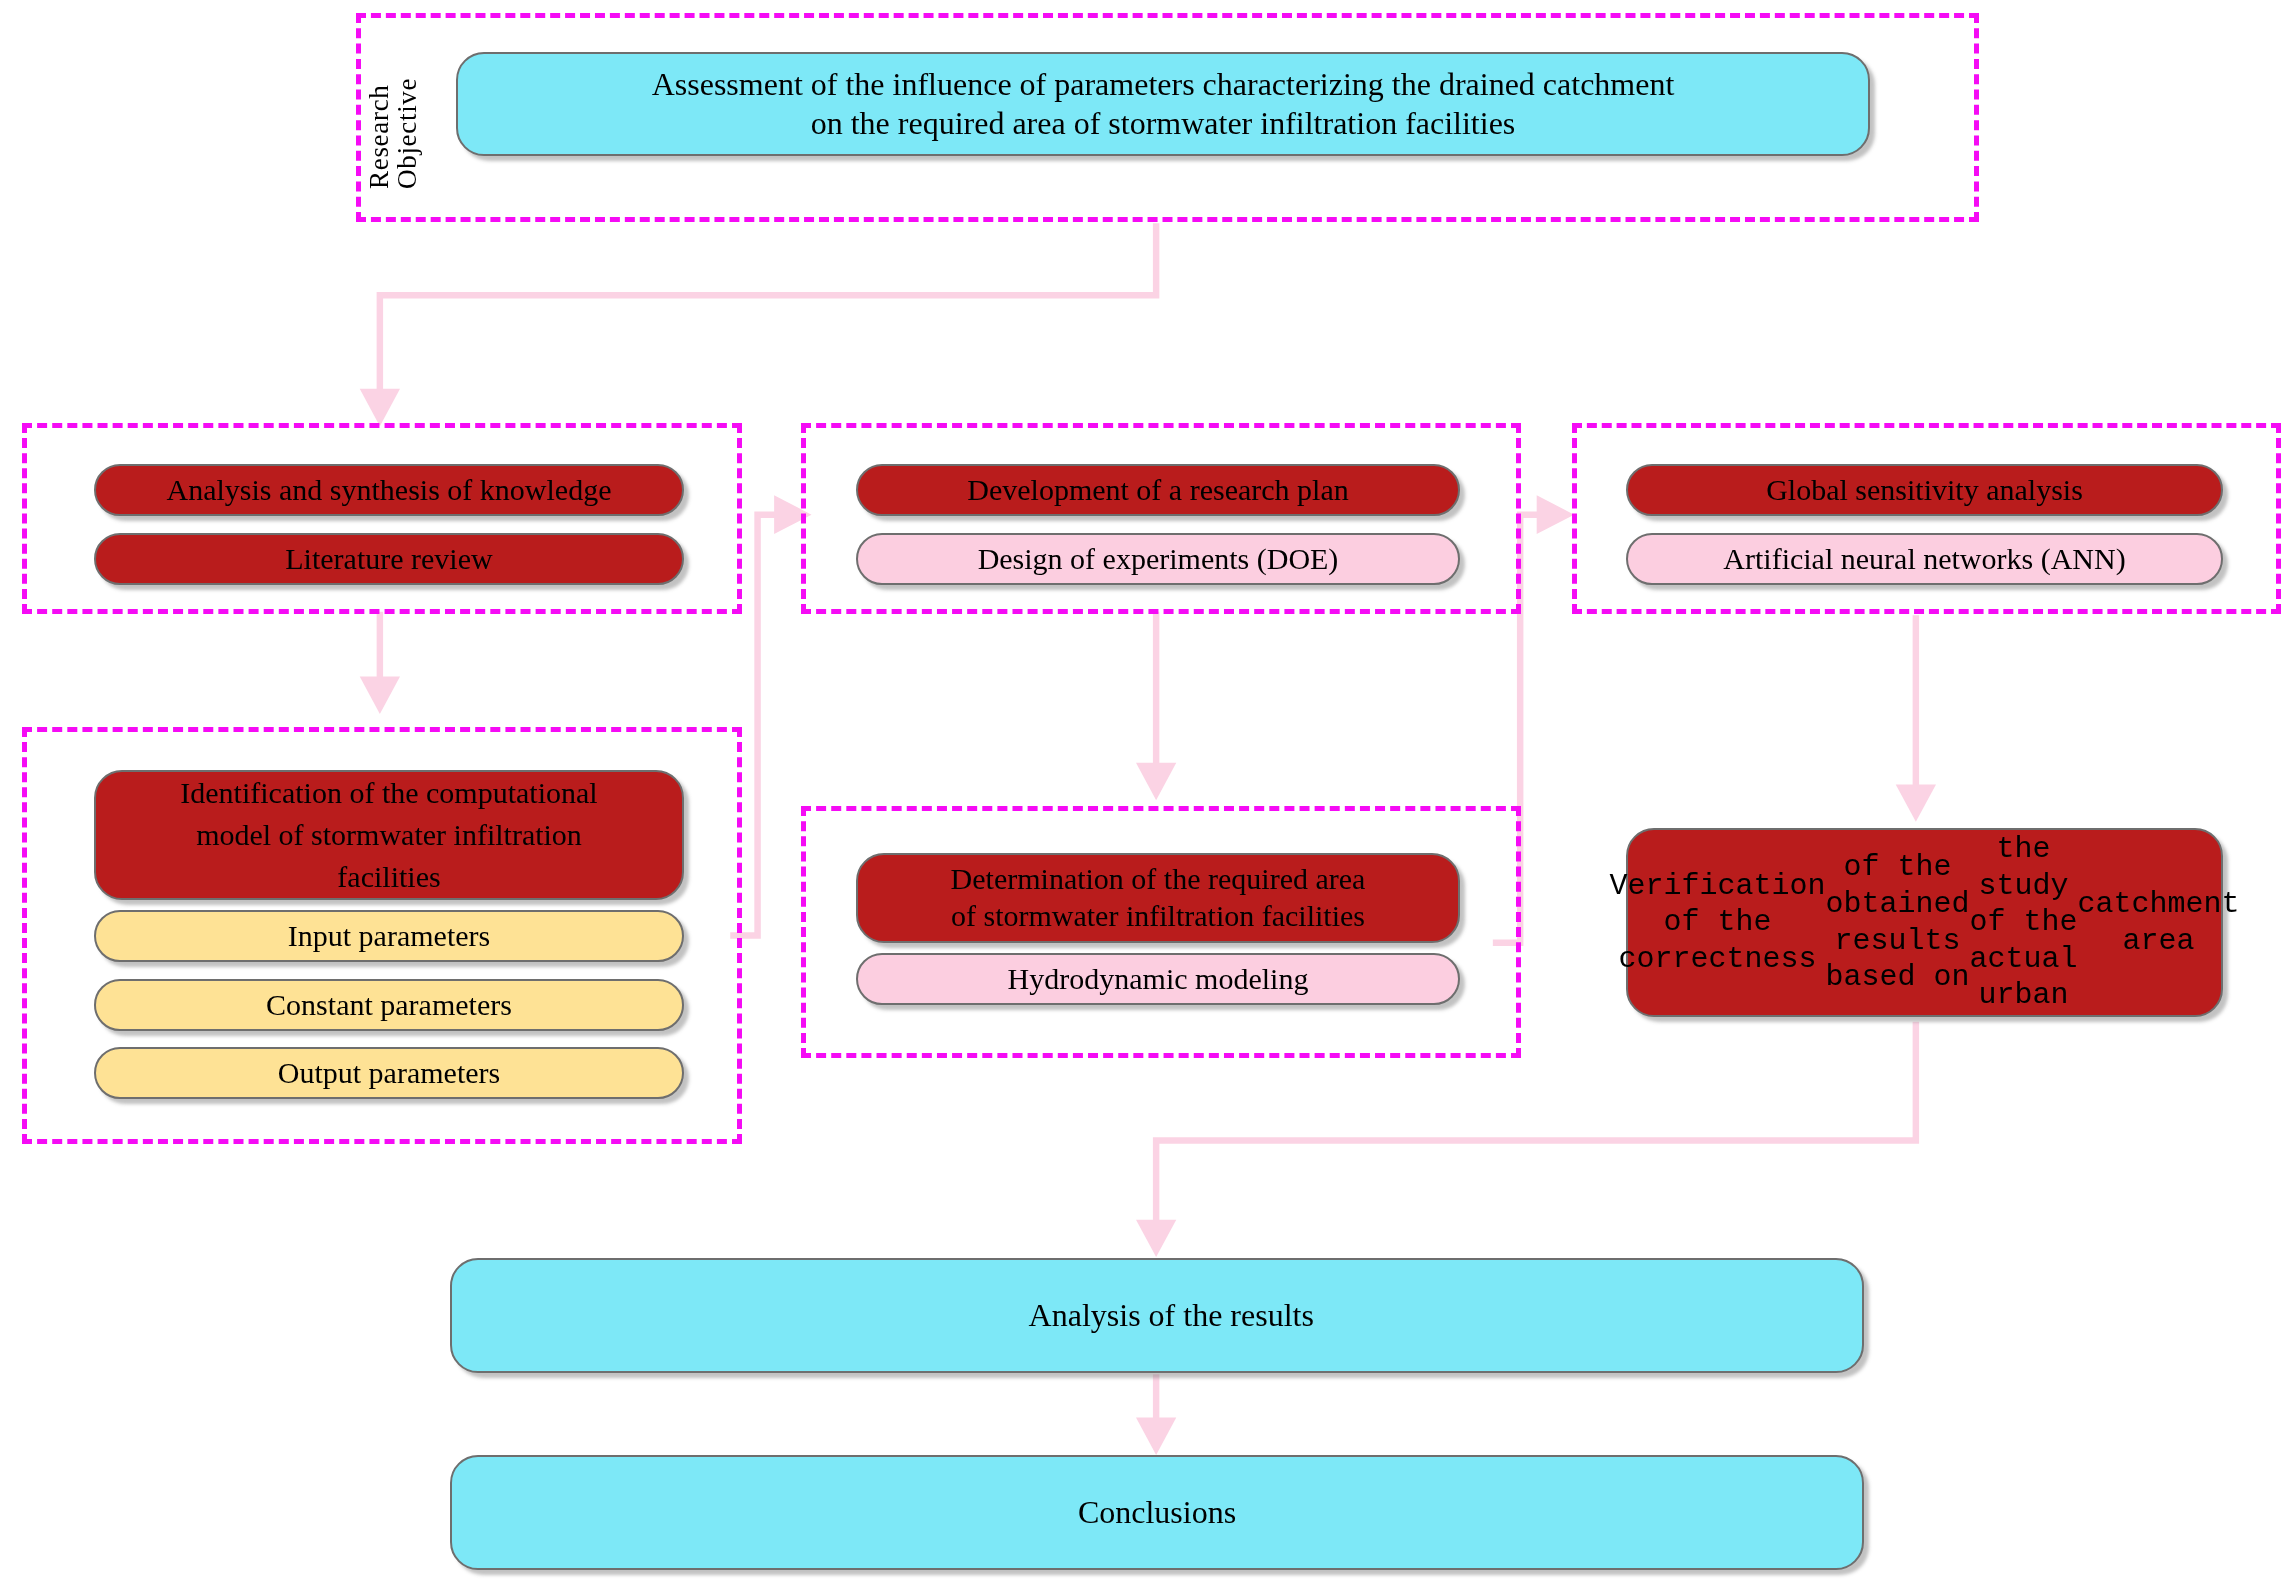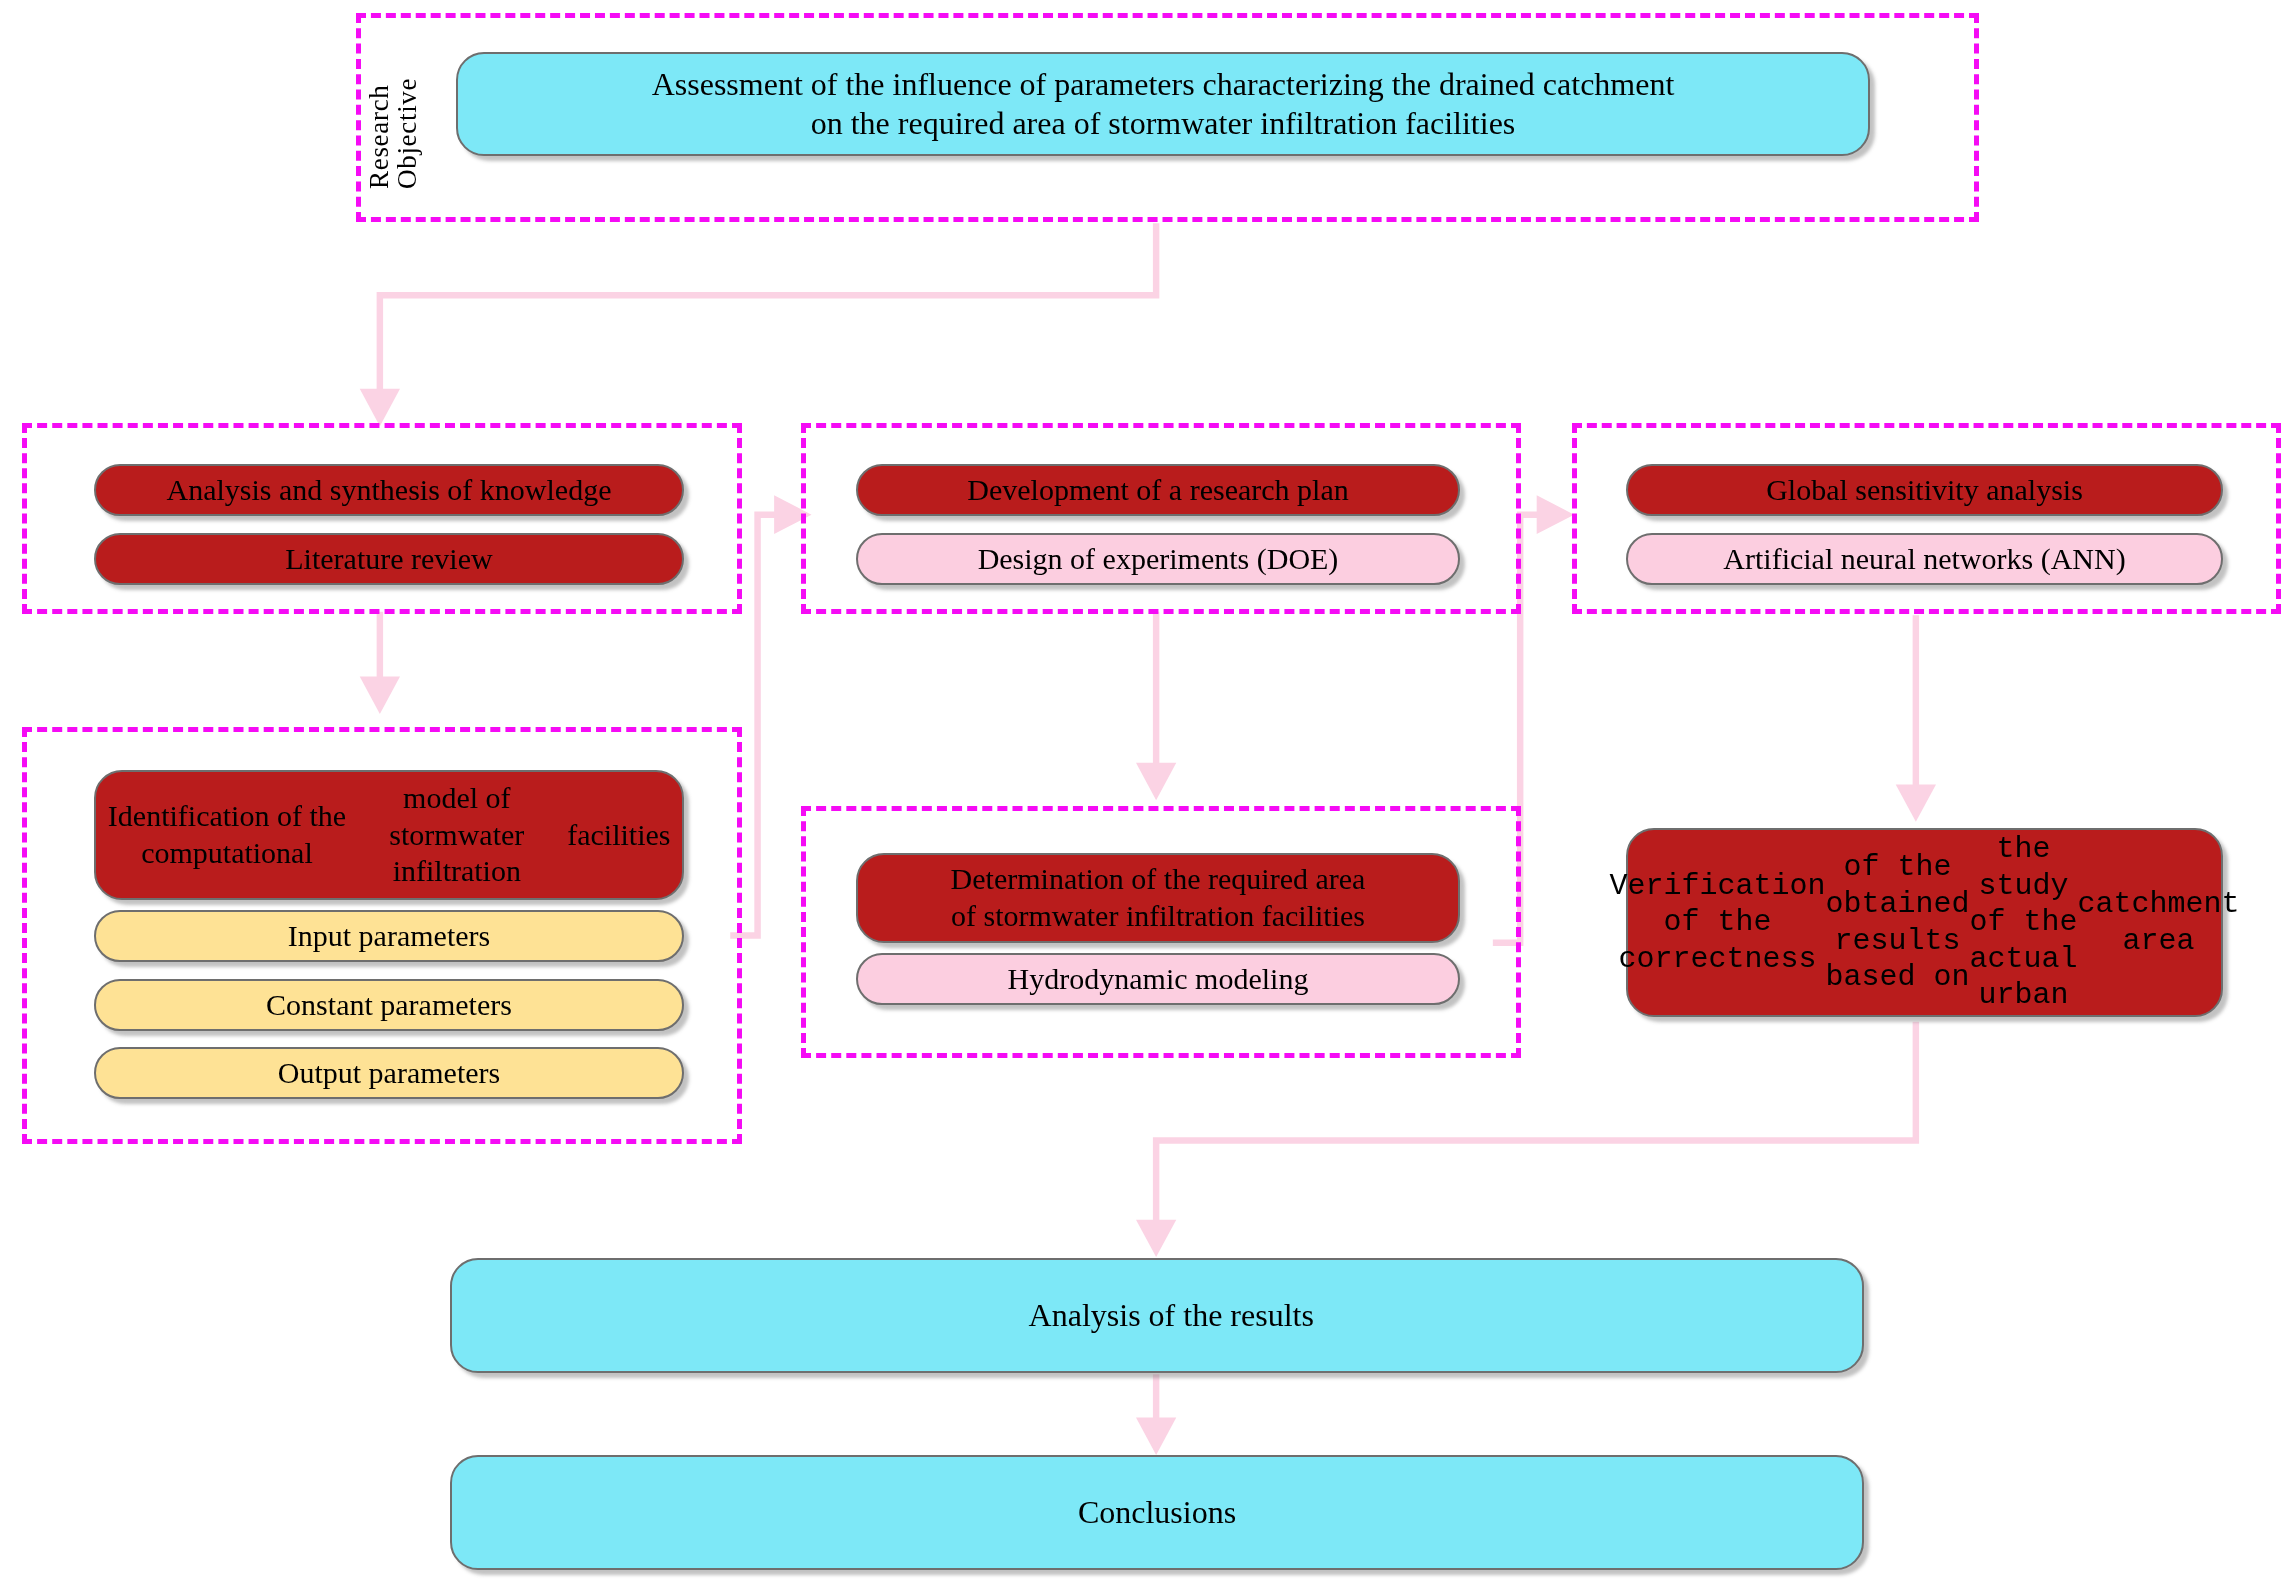--- a/index.html
+++ b/index.html
@@ -148,21 +148,21 @@
   <div class="box green fs-mid" style="left:1626px; top:464px; width:597px; height:52px;">
     <span>Global sensitivity analysis</span>
   </div>
 
   <div class="box pink fs-mid" style="left:1626px; top:533px; width:597px; height:52px;">
     <span>Artificial neural networks (ANN)</span>
   </div>
 
   <div class="group" style="left:21.6px; top:727px; width:720px; height:417px;"></div>
 
-  <div class="box green fs-mid" style="left:94px; top:770px; width:590px; height:130px; flex-direction:row;justify-content:space-between;">
+  <div class="box green fs-mid" style="left:94px; top:770px; width:590px; height:130px; flex-direction:column;justify-content:space-between;">
     <div>Identification of the computational</div>
     <div>model of stormwater infiltration</div>
     <div>facilities</div>
   </div>
 
   <div class="box yellow fs-mid" style="left:94px; top:910px; width:590px; height:52px;">
     <span>Input parameters</span>
   </div>
 
   <div class="box yellow fs-mid" style="left:94px; top:979px; width:590px; height:52px;">

